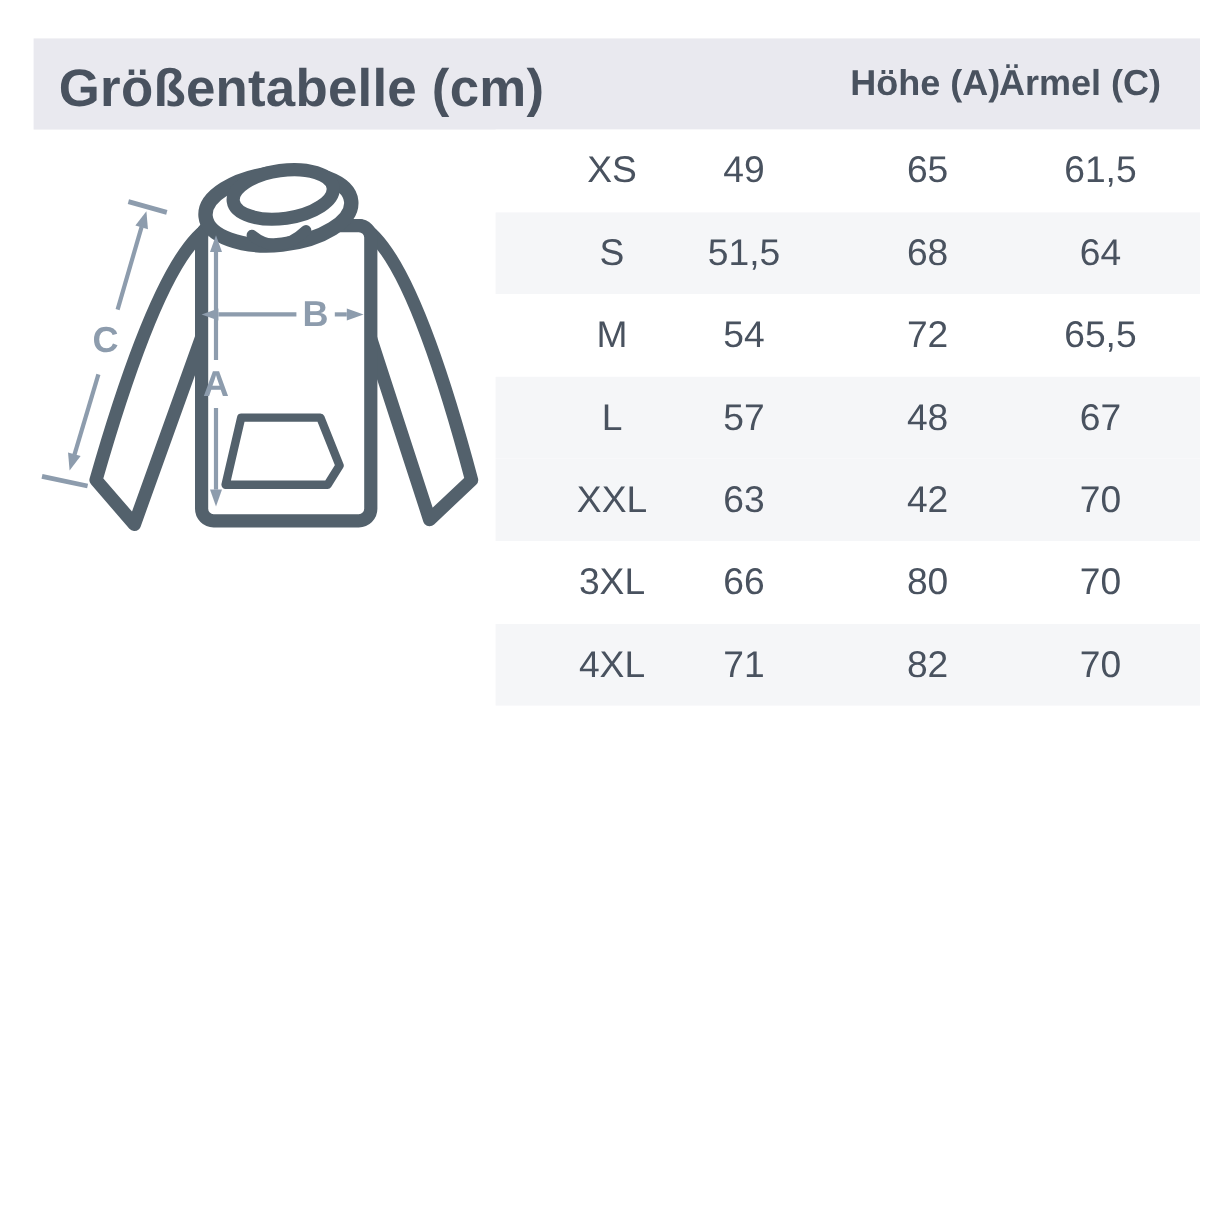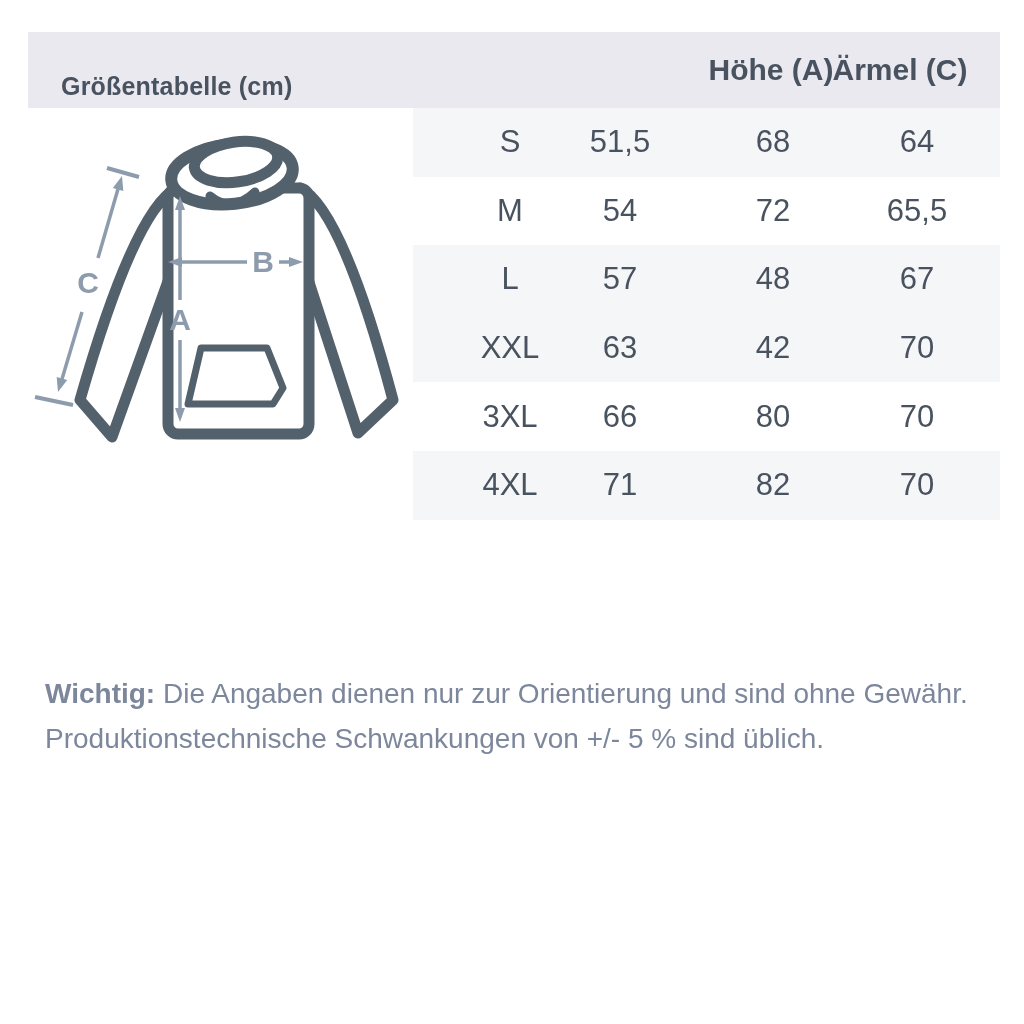--- a/index.html
+++ b/index.html
@@ -4,21 +4,21 @@
 <style>
   html,body{margin:0;padding:0;background:#fff;}
   body{width:1024px;height:1024px;position:relative;overflow:hidden;
        font-family:"Liberation Sans","DejaVu Sans",sans-serif;}
   .page{position:absolute;inset:0;background:#fff;}
 
   
   .band{position:absolute;left:28px;top:32px;width:972px;height:76px;
         background:var(--header_bg);}
   .band h1{position:absolute;left:17px;top:50%;transform:translateY(-50%);
-        margin:16px;font-size:25px;font-weight:bold;color:var(--text);letter-spacing:.2px;}
+        margin:4px;font-size:44px;font-weight:bold;color:var(--text);letter-spacing:.2px;}
   .col-head{position:absolute;top:50%;transform:translate(-50%,-50%);
         font-size:30px;font-weight:bold;color:var(--text);white-space:nowrap;}
   .ch-b{left:595px;} .ch-a{left:743px;} .ch-c{left:872px;}
 
   
   .table{position:absolute;left:413px;top:108px;width:587px;}
   .trow{position:relative;height:68.6px;background:#fff;}
   .trow.striped{background:var(--stripe_bg);}
   .tcell{position:absolute;top:50%;transform:translate(-50%,-50%);
         font-size:31px;color:var(--text);white-space:nowrap;}
@@ -84,20 +84,26 @@
       <polygon class="mhead" points="97,46 98.3,61 87.8,57.9"></polygon>
       <line class="mline" x1="93" y1="59" x2="73" y2="128"></line>
       <line class="mline" x1="57" y1="182" x2="37" y2="249"></line>
       <polygon class="mhead" points="33,262 42.2,250.1 31.7,247"></polygon>
       <line class="mtick" x1="10" y1="267" x2="48" y2="275"></line>
       <text class="mlabel" x="63" y="163" text-anchor="middle">C</text>
     </g>
   </svg>
 
   <div class="table">
+      <div class="trow">
+        <div class="tcell col-size">XS</div>
+        <div class="tcell col-b">49</div>
+        <div class="tcell col-a">65</div>
+        <div class="tcell col-c">61,5</div>
+      </div>
       <div class="trow striped">
         <div class="tcell col-size">S</div>
         <div class="tcell col-b">51,5</div>
         <div class="tcell col-a">68</div>
         <div class="tcell col-c">64</div>
       </div>
       <div class="trow">
         <div class="tcell col-size">M</div>
         <div class="tcell col-b">54</div>
         <div class="tcell col-a">72</div>
@@ -122,18 +128,14 @@
         <div class="tcell col-c">70</div>
       </div>
       <div class="trow striped">
         <div class="tcell col-size">4XL</div>
         <div class="tcell col-b">71</div>
         <div class="tcell col-a">82</div>
         <div class="tcell col-c">70</div>
       </div>
     </div>
 
-  <p class="note">
-    <strong>Wichtig:</strong><span> Die Angaben dienen nur zur Orientierung und sind ohne Gewähr.</span><br>
-    <span>Produktionstechnische Schwankungen von +/- 5 % sind üblich.</span>
-  </p>
 
 </div>
 
 </body></html>

